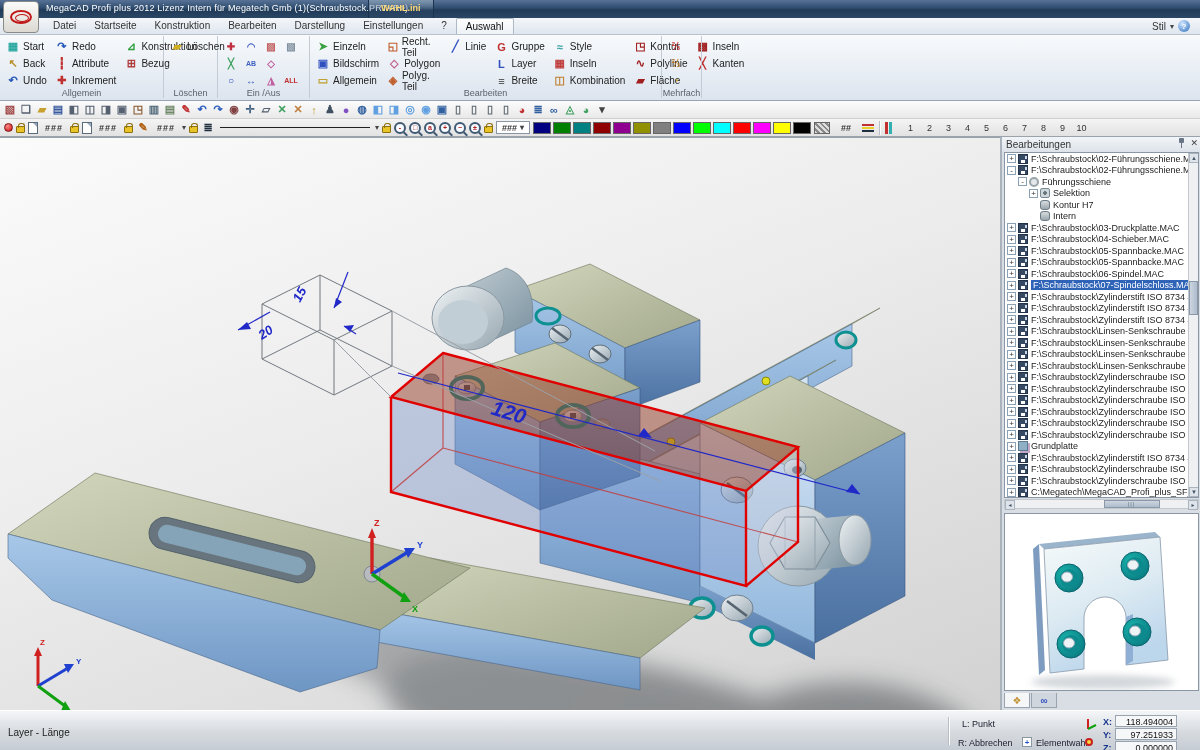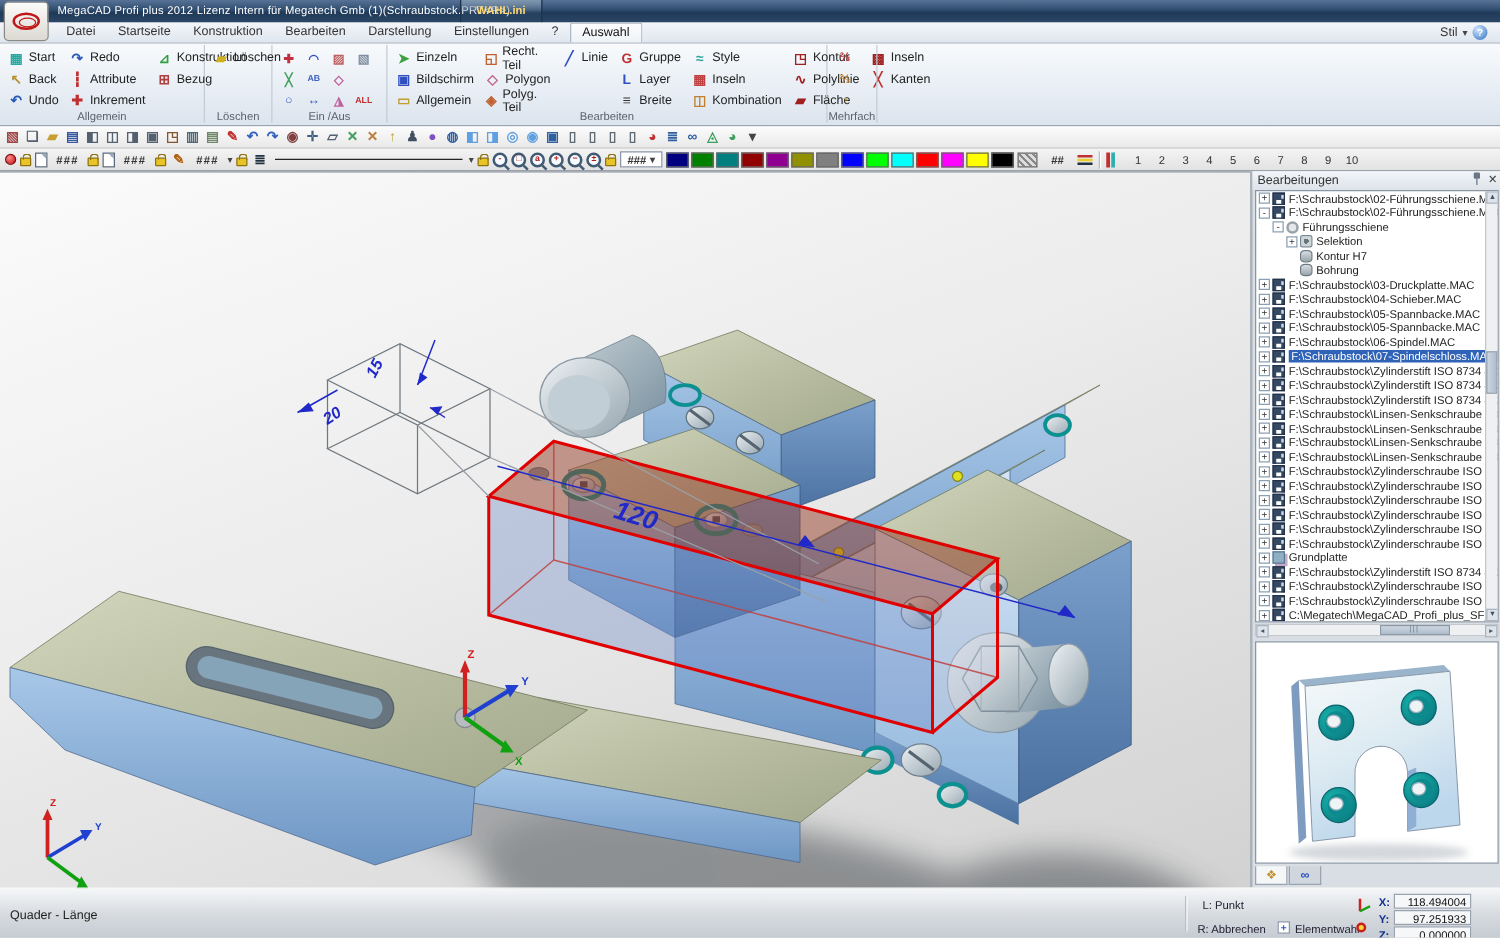--- a/index.html
+++ b/index.html
@@ -652,21 +652,21 @@
         <span class="tlabel">Selektion</span>
       </div>
       <div class="trow" style="padding-left: 24px;">
         <span style="width: 11px; flex: 0 0 11px;"></span>
         <span class="tico fit"></span>
         <span class="tlabel">Kontur H7</span>
       </div>
       <div class="trow" style="padding-left: 24px;">
         <span style="width: 11px; flex: 0 0 11px;"></span>
         <span class="tico fit"></span>
-        <span class="tlabel">Bohrung</span>
+        <span class="tlabel">Intern</span>
       </div>
       <div class="trow" style="padding-left: 2px;">
         <span class="texp">+</span>
         <span class="tico floppy"></span>
         <span class="tlabel">F:\Schraubstock\03-Druckplatte.MAC</span>
       </div>
       <div class="trow" style="padding-left: 2px;">
         <span class="texp">+</span>
         <span class="tico floppy"></span>
         <span class="tlabel">F:\Schraubstock\04-Schieber.MAC</span>
@@ -839,21 +839,21 @@
     <div class="ptab active">
         <span style="color:#c09030">❖</span>
       </div>
     <div class="ptab">
         <span style="color:#3050c0;font-weight:bold">∞</span>
       </div>
   </div>
 </div>
 
 <div class="statusbar">
-  <span class="stmode">Quader - Länge</span>
+  <span class="stmode">Layer - Länge</span>
   <span class="vsep" style="position:absolute;left:946px;top:6px;height:28px"></span>
 
   <span class="sthint" style="left:962px;top:8px">L: Punkt</span>
   <span class="sthint" style="left:958px;top:27px">R: Abbrechen</span>
   <span class="elembox" style="left:1022px;top:26px">+</span>
   <span class="sthint" style="left:1036px;top:27px">Elementwahl</span>
 
   <svg style="position:absolute;left:1084px;top:6px" width="14" height="14">
     <line x1="4" y1="12" x2="4" y2="2" stroke="#d02020" stroke-width="2"></line>
     <line x1="4" y1="12" x2="12" y2="8" stroke="#10a010" stroke-width="2"></line>

